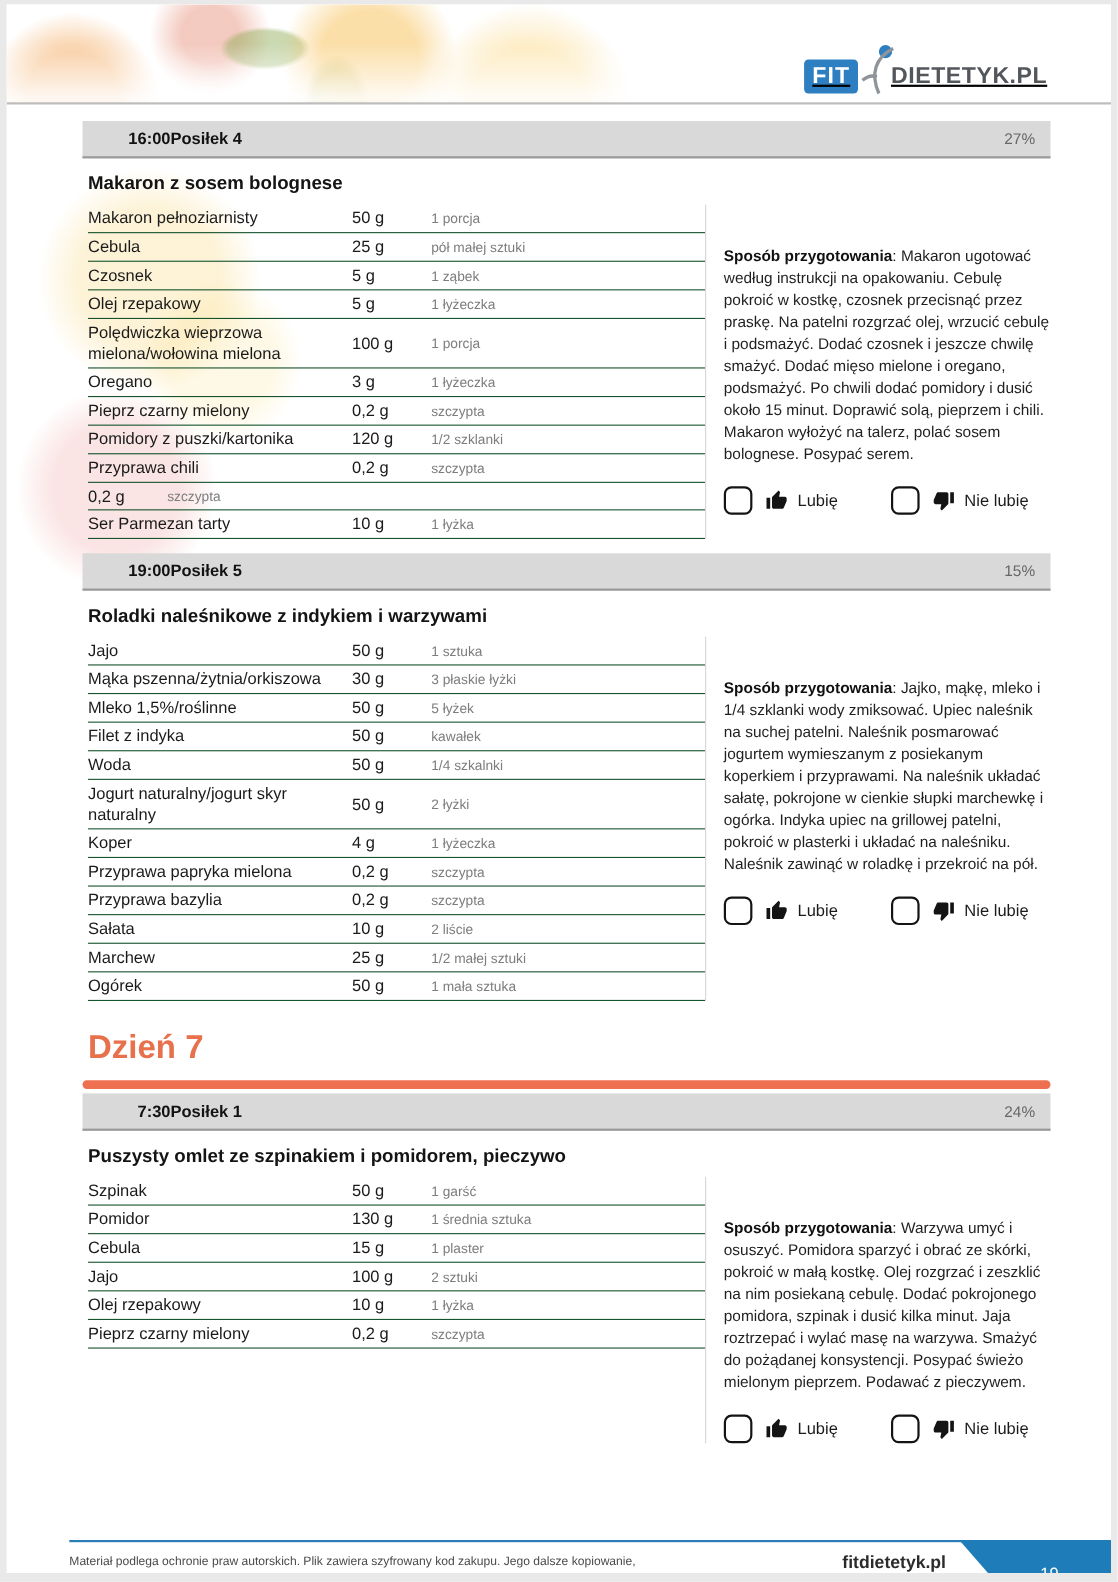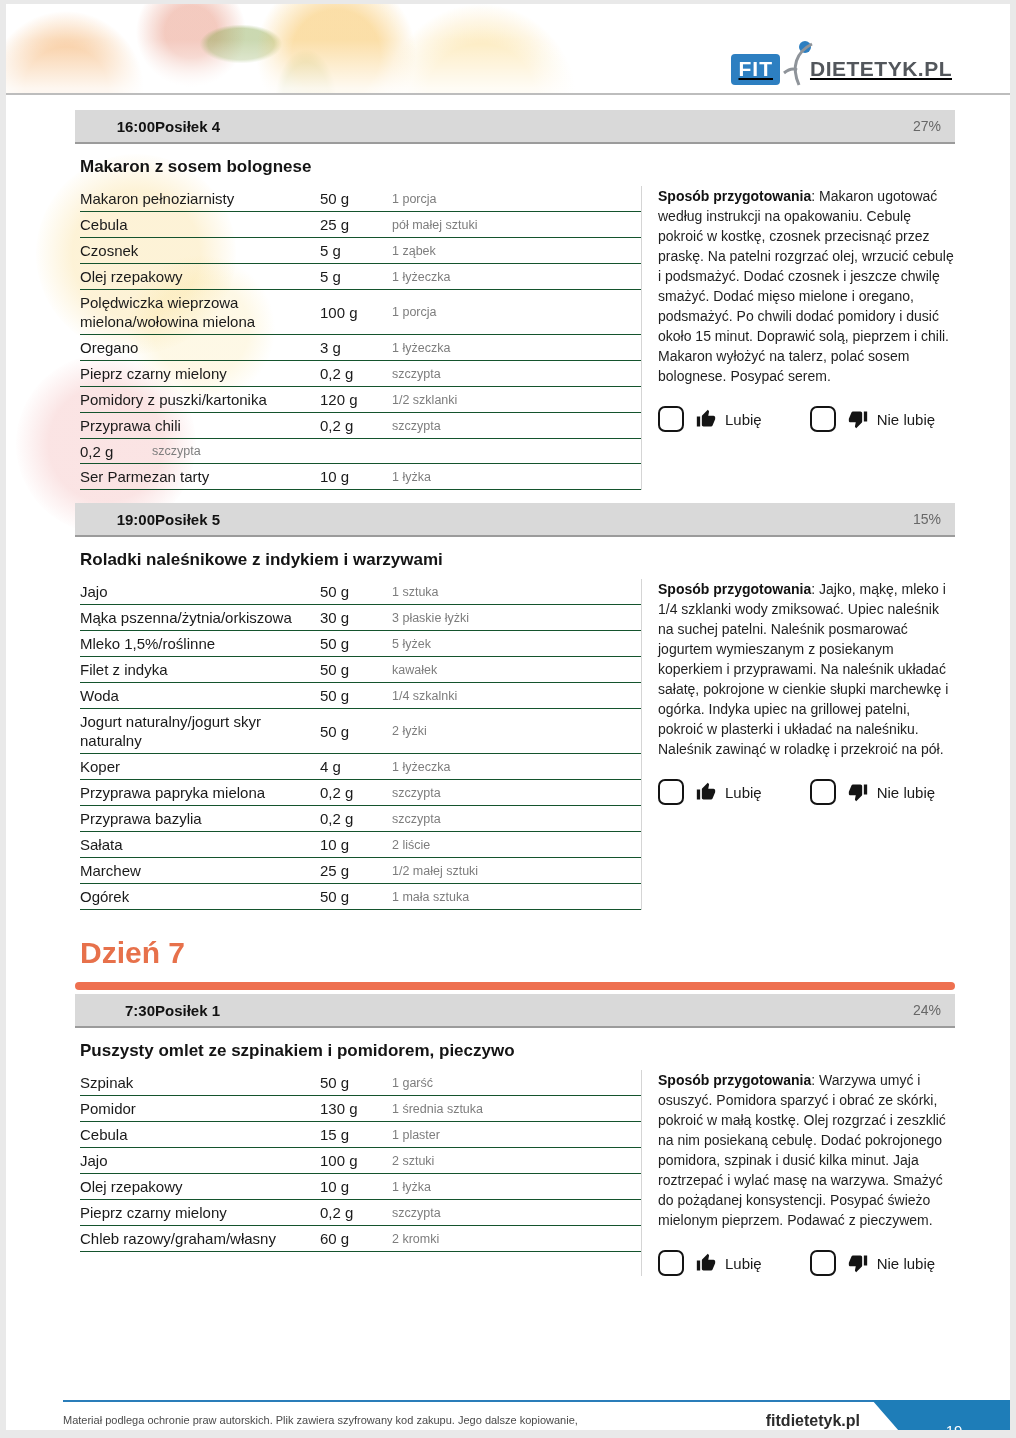--- a/index.html
+++ b/index.html
@@ -57,21 +57,21 @@
   .cols { display:flex; align-items:stretch; margin-bottom:13px; }
   .ing-col { width:566px; padding-left:5px; }
   .prep-col { flex:1; border-left:1px solid #d5d5d5; padding-left:16px; margin-left:0; }
   .ing-row {
     display:flex; align-items:center; border-bottom:1px solid #14532d;
     padding:2px 0; min-height:25px;
   }
   .ing-row .c-name   { flex:0 0 240px; font-size:15px; color:#1a1a1a; line-height:19px; padding:1px 6px 1px 0; }
   .ing-row .c-amount { flex:0 0 72px;  font-size:15px; color:#1a1a1a; }
   .ing-row .c-measure{ flex:1; font-size:12.5px; color:#7d7d7d; }
-  .prep { font-size:14px; line-height:20px; color:#1f1f1f; }
+  .prep { font-size:14px; line-height:20px; color:#1f1f1f;margin-top:36px; }
   .prep b { color:#111; }
   .vote-row { display:flex; align-items:center; margin-top:20px; }
   .vote-group { display:flex; align-items:center; }
   .vote-group + .vote-group { margin-left:48px; }
   .checkbox {
     width:26px; height:26px; border:2.5px solid #141414; border-radius:7px;
     background:#fff; cursor:pointer;
   }
   .vote-group svg { margin:0 0 0 12px; }
   .vote-label { font-size:15px; color:#1a1a1a; margin-left:9px; }
@@ -327,25 +327,20 @@
             <div class="ing-row">
               <span class="c-name">Olej rzepakowy</span>
               <span class="c-amount">10 g</span>
               <span class="c-measure">1 łyżka</span>
             </div>
             <div class="ing-row">
               <span class="c-name">Pieprz czarny mielony</span>
               <span class="c-amount">0,2 g</span>
               <span class="c-measure">szczypta</span>
             </div>
-            <div class="ing-row">
-              <span class="c-name">Chleb razowy/graham/własny</span>
-              <span class="c-amount">60 g</span>
-              <span class="c-measure">2 kromki</span>
-            </div>
           </div>
         <div class="prep-col">
           <p class="prep"><b>Sposób przygotowania</b><span>: Warzywa umyć i osuszyć. Pomidora sparzyć i obrać ze skórki, pokroić w małą kostkę. Olej rozgrzać i zeszklić na nim posiekaną cebulę. Dodać pokrojonego pomidora, szpinak i dusić kilka minut. Jaja roztrzepać i wylać masę na warzywa. Smażyć do pożądanej konsystencji. Posypać świeżo mielonym pieprzem. Podawać z pieczywem.</span></p>
           <div class="vote-row">
             <div class="vote-group">
               <div class="checkbox"></div>
               <svg width="20" height="20" viewBox="0 0 24 24">
                   <path fill="#141414" d="M1 21h4V9H1v12zM23 10c0-1.1-.9-2-2-2h-6.31l.95-4.57.03-.32c0-.41-.17-.79-.44-1.06L14.17 1 7.59 7.59C7.22 7.95 7 8.45 7 9v10c0 1.1.9 2 2 2h9c.83 0 1.54-.5 1.84-1.22l3.02-7.05c.09-.23.14-.47.14-.73v-2z"></path>
                 </svg>
               <span class="vote-label">Lubię</span>

